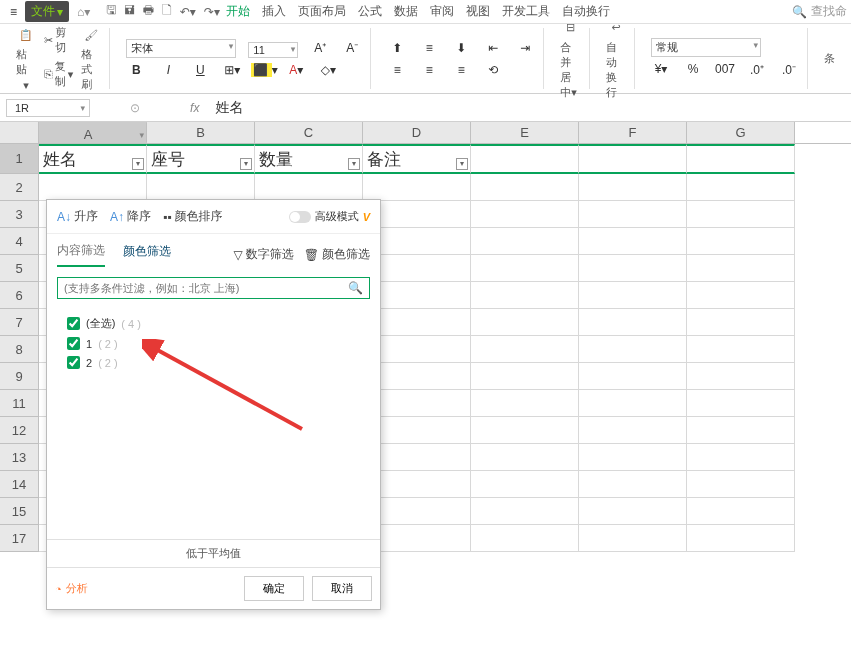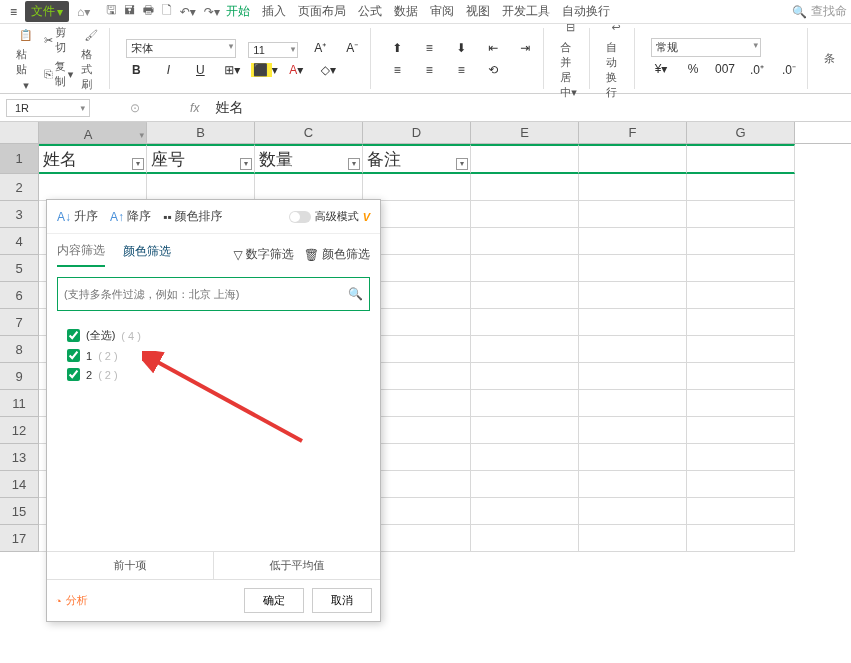--- a/index.html
+++ b/index.html
@@ -46,21 +46,21 @@
 .fp-top{padding:8px 10px;display:flex;align-items:center;gap:12px;border-bottom:1px solid #eee}
 .fp-btn{display:flex;align-items:center;gap:3px;font-size:12px;color:#444;cursor:pointer}
 .fp-adv{margin-left:auto;display:flex;align-items:center;gap:4px;font-size:11px}
 .toggle{width:22px;height:12px;background:#ddd;border-radius:6px;position:relative}
 .toggle::after{content:'';position:absolute;width:10px;height:10px;background:#fff;border-radius:50%;top:1px;left:1px}
 .vbadge{color:#ff9800;font-weight:bold;font-style:italic}
 .fp-tabs{display:flex;padding:8px 10px 0;gap:18px;align-items:center}
 .fp-tab{padding-bottom:6px;cursor:pointer;color:#0c4a6e}
 .fp-tab.active{color:#737373;border-bottom:2px solid #07a35a}
 .fp-right{margin-left:auto;display:flex;gap:10px;color:#888}
-.fp-search{margin:10px;border:1px solid #07a35a;display:flex;align-items:center;padding:9px 6px}
+.fp-search{margin:10px;border:1px solid #07a35a;display:flex;align-items:center;padding:3px 6px}
 .fp-search input{border:none;outline:none;flex:1;font-size:11px}
 .fp-listhdr{display:flex;padding:4px 14px;font-size:11px;color:#666}
 .fp-listhdr .opts{margin-left:auto}
 .fp-list{padding:4px 14px;height:230px;position:relative}
 .fp-item{display:flex;align-items:center;gap:6px;padding:3px 6px;font-size:11px}
 .fp-item input{accent-color:#07a35a}
 .cnt{color:#bbb}
 .arrow{position:absolute;left:95px;top:30px;pointer-events:none}
 .fp-bottom1{display:flex;border-top:1px solid #e0e0e0}
 .fp-bb{flex:1;text-align:center;padding:6px;font-size:11px;color:#555;border-right:1px solid #e0e0e0;cursor:pointer}
@@ -411,21 +411,20 @@
         <span>1</span> 
         <span class="cnt">( 2 )</span>
       </div>
       <div class="fp-item">
         <input type="checkbox" checked="" style="">
         <span>2</span> 
         <span class="cnt">( 2 )</span>
       </div>
     </div>
   <div class="fp-bottom1">
-    <div class="fp-bb">前十项</div>
     <div class="fp-bb">低于平均值</div>
   </div>
   <div class="fp-bottom2">
     <span class="analyze">
         <span>◔</span>
         <span>分析</span>
       </span>
     <button class="pbtn">确定</button>
     <button class="pbtn">取消</button>
   </div>

